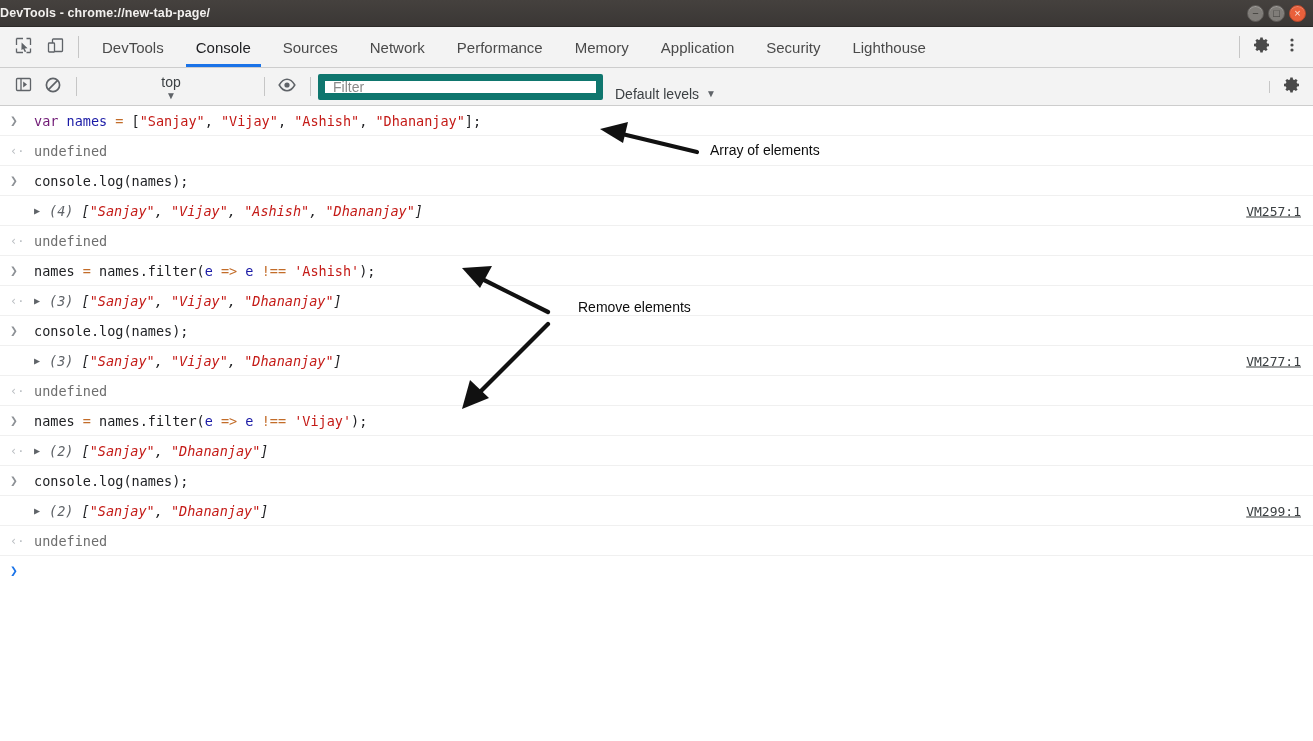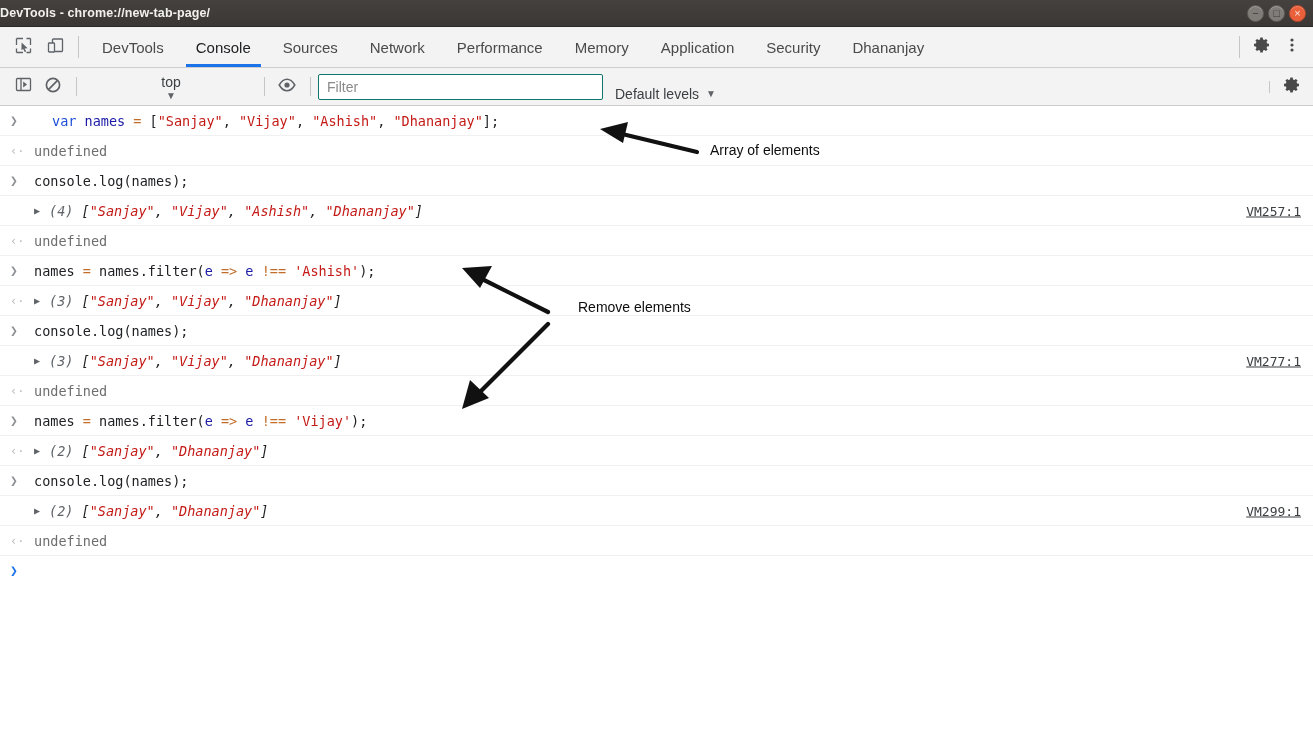--- a/index.html
+++ b/index.html
@@ -125,21 +125,21 @@
     padding: 0 8px 0 10px;
     font-size: 14px;
     color: #3c4043;
     flex-direction: column;
   }
   .caret { font-size: 10px; color: #5f6368; }
   .filter-input {
     width: 285px;
     height: 26px;
     background: #ffffff;
-    border: 1px solid #0f766e;
+    border: 7px solid #0f766e;
     border-radius: 2px;
     padding: 0 8px;
     font-size: 14px;
     color: #202124;
     font-family: "Liberation Sans", sans-serif;
   }
   .filter-input::placeholder { color: #8a8a8a; }
   .levels {
     display: flex;
     align-items: center;
@@ -191,21 +191,21 @@
     margin-right: 2px;
     color: #5f6368;
     font-size: 10px;
     font-style: normal;
     transform: translateY(-0.5px);
   }
   .count { color: #5f6368; font-style: italic; }
   .bracket { color: #202124; }
 
   
-  .kw   { color: #1d4ed8; margin-left: 18px; }
+  .kw   { color: #701a75; }
   .var  { color: #1a1aa6; }
   .op   { color: #c26c29; }
   .str  { color: #c41a16; }
   .plain{ color: #202124; }
   .param{ color: #1a1aa6; }
 
   .undef { color: #6e6e6e; }
 
   .vmlink {
     position: absolute;
@@ -289,21 +289,21 @@
     <div class="tab">
         <span>Memory</span>
       </div>
     <div class="tab">
         <span>Application</span>
       </div>
     <div class="tab">
         <span>Security</span>
       </div>
     <div class="tab">
-        <span>Dhananjay</span>
+        <span>Lighthouse</span>
       </div>
   </div>
   <div class="tabbar-right">
     <div class="vsep"></div>
     <div class="icon-btn">
       <span>
         <svg width="18" height="18" viewBox="0 0 18 18">
           <path fill="#4a4a4a" d="M9 6.1A2.9 2.9 0 1 0 9 11.9 2.9 2.9 0 0 0 9 6.1zm0 4.5a1.6 1.6 0 1 1 0-3.2 1.6 1.6 0 0 1 0 3.2z"></path>
           <path fill="#4a4a4a" d="M16 10.2v-2.4l-1.9-.3a5.4 5.4 0 0 0-.6-1.4l1.1-1.5-1.7-1.7-1.5 1.1a5.4 5.4 0 0 0-1.4-.6L9.7 1.5H7.3L7 3.4a5.4 5.4 0 0 0-1.4.6L4.1 2.9 2.4 4.6l1.1 1.5a5.4 5.4 0 0 0-.6 1.4l-1.9.3v2.4l1.9.3c.13.5.34.97.6 1.4l-1.1 1.5 1.7 1.7 1.5-1.1c.43.26.9.47 1.4.6l.3 1.9h2.4l.3-1.9c.5-.13.97-.34 1.4-.6l1.5 1.1 1.7-1.7-1.1-1.5c.26-.43.47-.9.6-1.4l1.9-.3z"></path>
         </svg>

